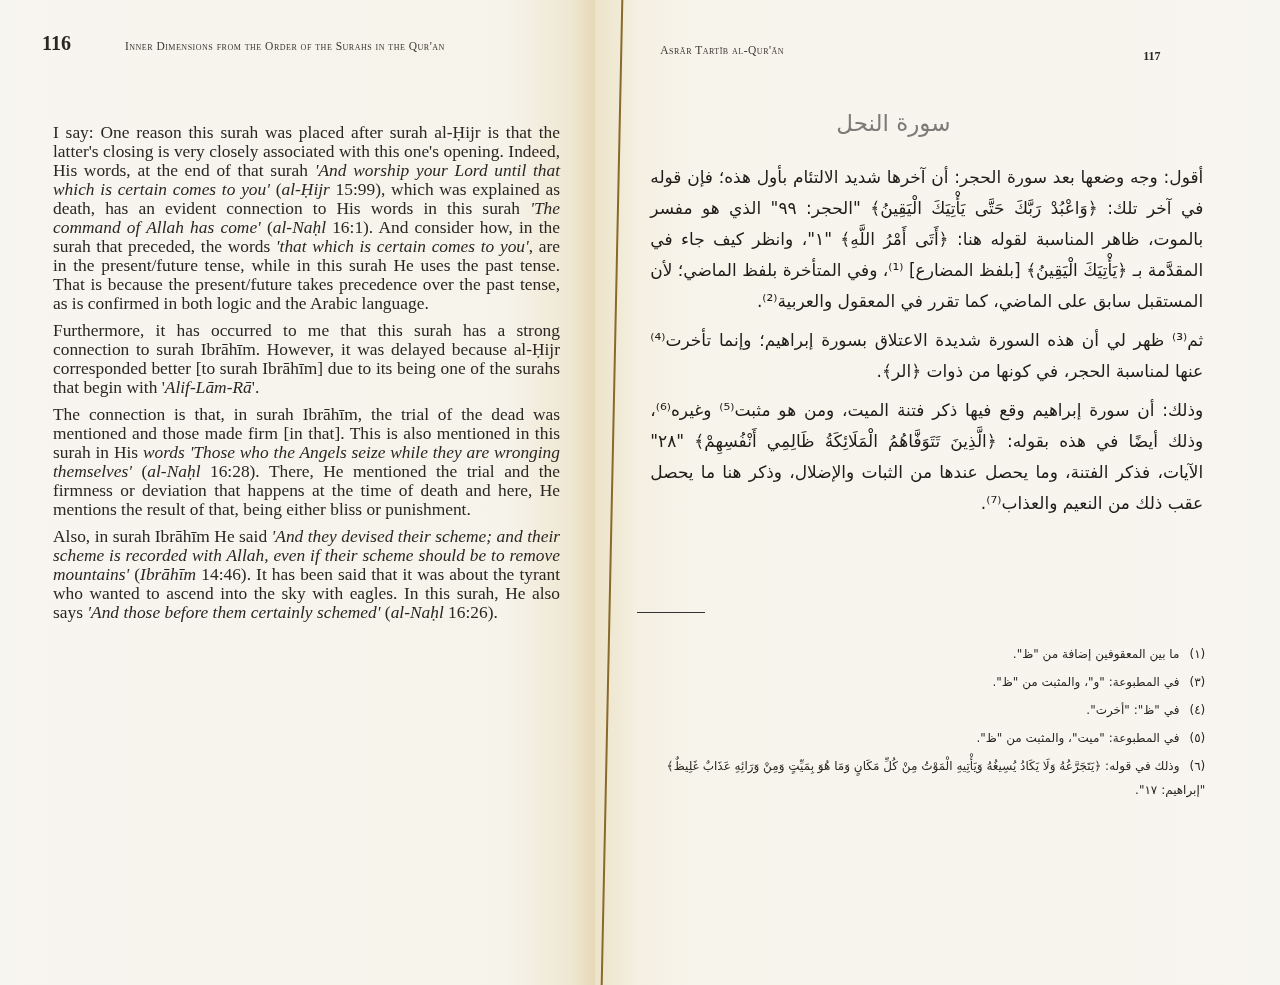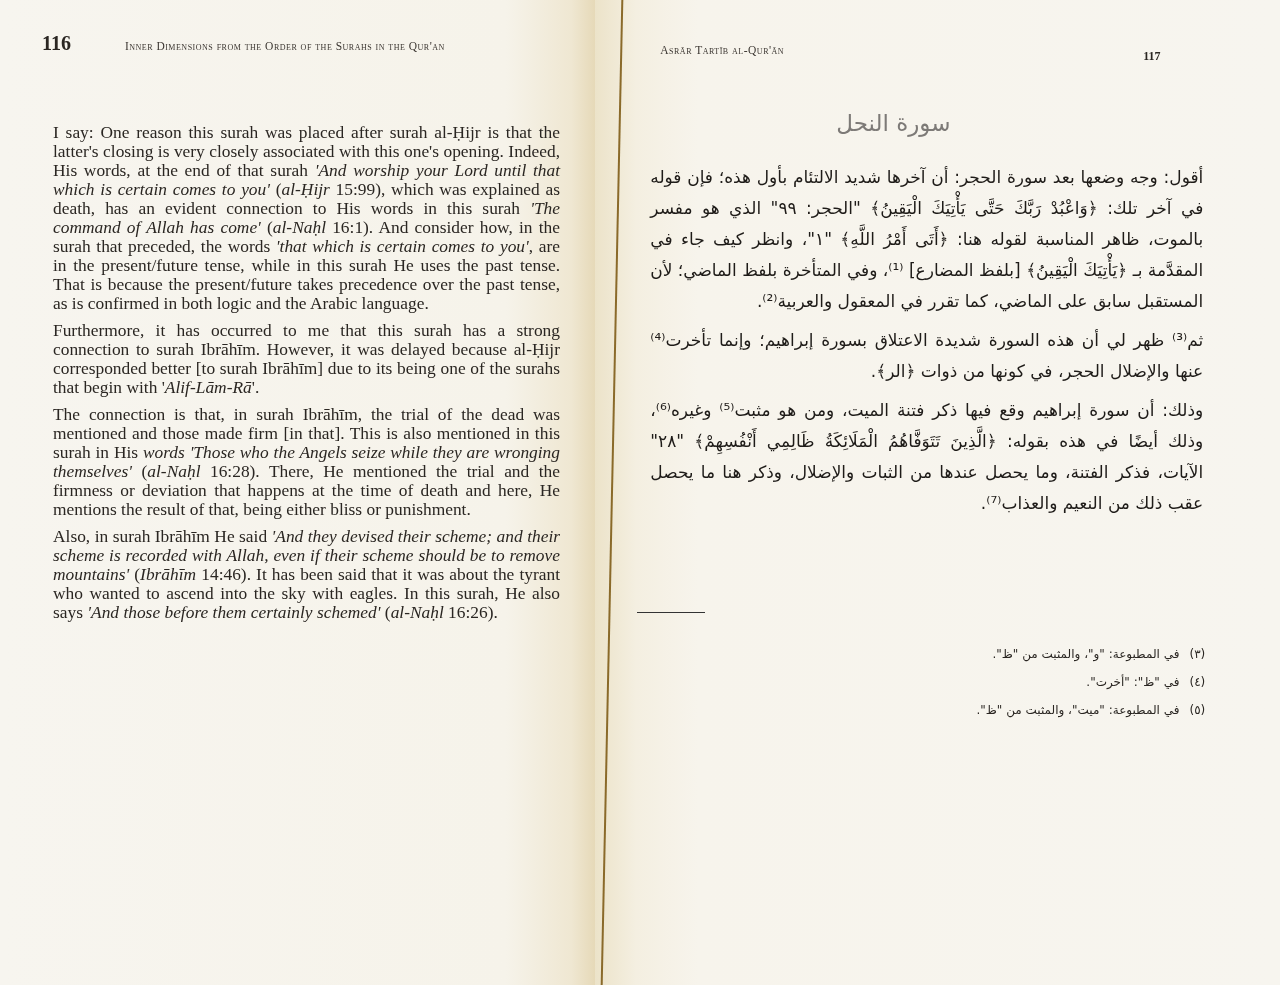--- a/index.html
+++ b/index.html
@@ -42,24 +42,26 @@
         <p><span>Also, in surah Ibrāhīm He said </span><i>'And they devised their scheme; and their scheme is recorded with Allah, even if their scheme should be to remove mountains'</i><span> (</span><i>Ibrāhīm</i><span> 14:46). It has been said that it was about the tyrant who wanted to ascend into the sky with eagles. In this surah, He also says </span><i>'And those before them certainly schemed'</i><span> (</span><i>al-Naḥl</i><span> 16:26).</span></p>
       </div>
   </div>
 
   <div class="page page-right">
     <div class="run-right-title">Asrār Tartīb al-Qur'ān</div>
     <div class="run-right-num">117</div>
     <div class="surah-title-ar">سورة النحل</div>
     <div class="body-ar">
       <p>أقول: وجه وضعها بعد سورة الحجر: أن آخرها شديد الالتئام بأول هذه؛ فإن قوله في آخر تلك: ﴿وَاعْبُدْ رَبَّكَ حَتَّى يَأْتِيَكَ الْيَقِينُ﴾ "الحجر: ٩٩" الذي هو مفسر بالموت، ظاهر المناسبة لقوله هنا: ﴿أَتَى أَمْرُ اللَّهِ﴾ "١"، وانظر كيف جاء في المقدَّمة بـ ﴿يَأْتِيَكَ الْيَقِينُ﴾ [بلفظ المضارع] ⁽¹⁾، وفي المتأخرة بلفظ الماضي؛ لأن المستقبل سابق على الماضي، كما تقرر في المعقول والعربية⁽²⁾.</p>
-      <p>ثم⁽³⁾ ظهر لي أن هذه السورة شديدة الاعتلاق بسورة إبراهيم؛ وإنما تأخرت⁽⁴⁾ عنها والإضلال الحجر، في كونها من ذوات ﴿الر﴾.</p>
+      <p>ثم⁽³⁾ ظهر لي أن هذه السورة شديدة الاعتلاق بسورة إبراهيم؛ وإنما تأخرت⁽⁴⁾ عنها لمناسبة الحجر، في كونها من ذوات ﴿الر﴾.</p>
       <p>وذلك: أن سورة إبراهيم وقع فيها ذكر فتنة الميت، ومن هو مثبت⁽⁵⁾ وغيره⁽⁶⁾، وذلك أيضًا في هذه بقوله: ﴿الَّذِينَ تَتَوَفَّاهُمُ الْمَلَائِكَةُ ظَالِمِي أَنْفُسِهِمْ﴾ "٢٨" الآيات، فذكر الفتنة، وما يحصل عندها من الثبات والإضلال، وذكر هنا ما يحصل عقب ذلك من النعيم والعذاب⁽⁷⁾.</p>
     </div>
     <div class="fn-rule"></div>
     <div class="footnotes">
+      <div class="fn"><span class="fn-num">(١)</span><span>ما بين المعقوفين إضافة من "ظ".</span></div>
       <div class="fn"><span class="fn-num">(٣)</span><span>في المطبوعة: "و"، والمثبت من "ظ".</span></div>
       <div class="fn"><span class="fn-num">(٤)</span><span>في "ظ": "أخرت".</span></div>
       <div class="fn"><span class="fn-num">(٥)</span><span>في المطبوعة: "ميت"، والمثبت من "ظ".</span></div>
+      <div class="fn"><span class="fn-num">(٦)</span><span>وذلك في قوله: ﴿يَتَجَرَّعُهُ وَلَا يَكَادُ يُسِيغُهُ وَيَأْتِيهِ الْمَوْتُ مِنْ كُلِّ مَكَانٍ وَمَا هُوَ بِمَيِّتٍ وَمِنْ وَرَائِهِ عَذَابٌ غَلِيظٌ﴾ "إبراهيم: ١٧".</span></div>
     </div>
   </div>
   <div class="gutter"></div>
 </div>
 
 </body></html>

